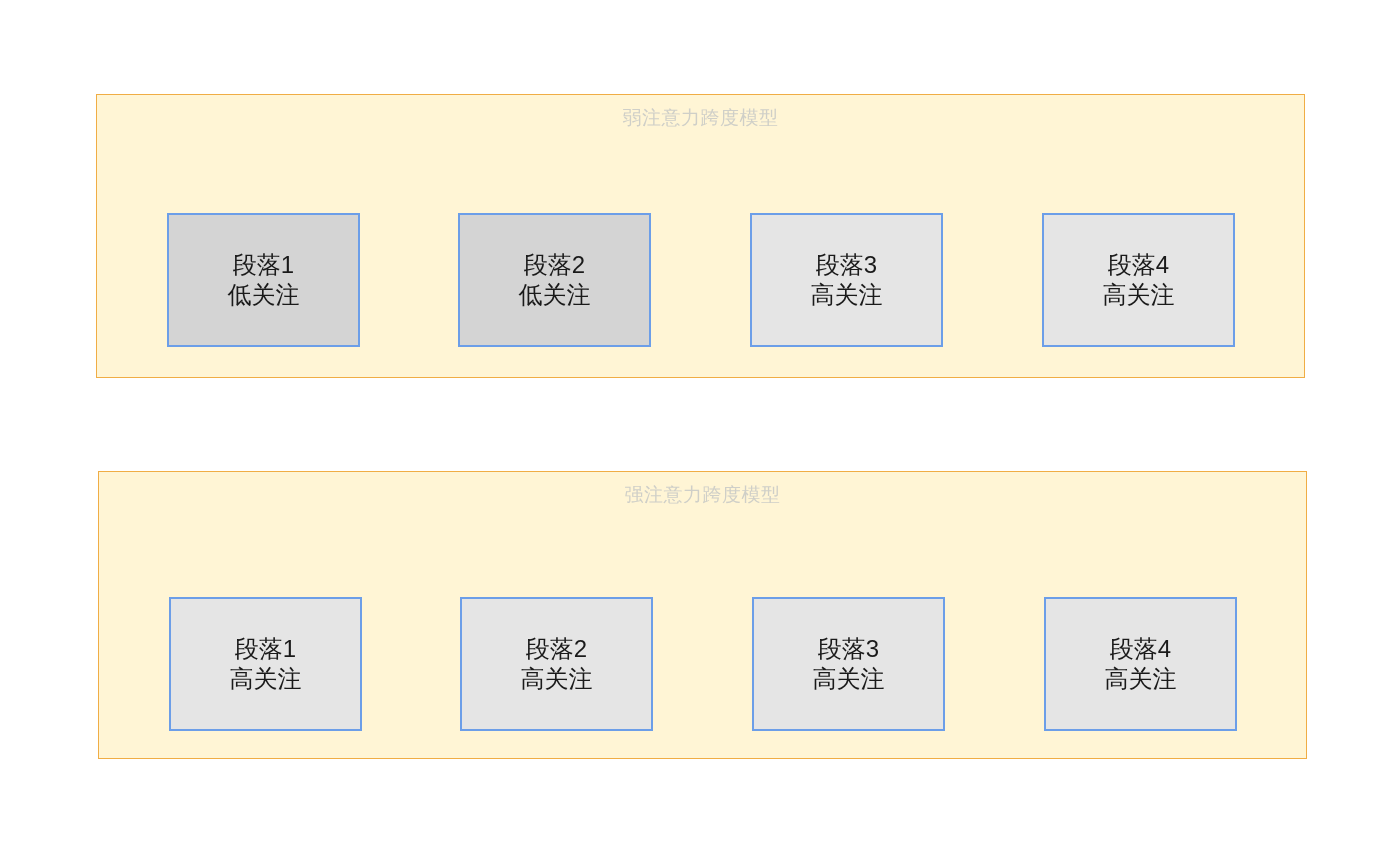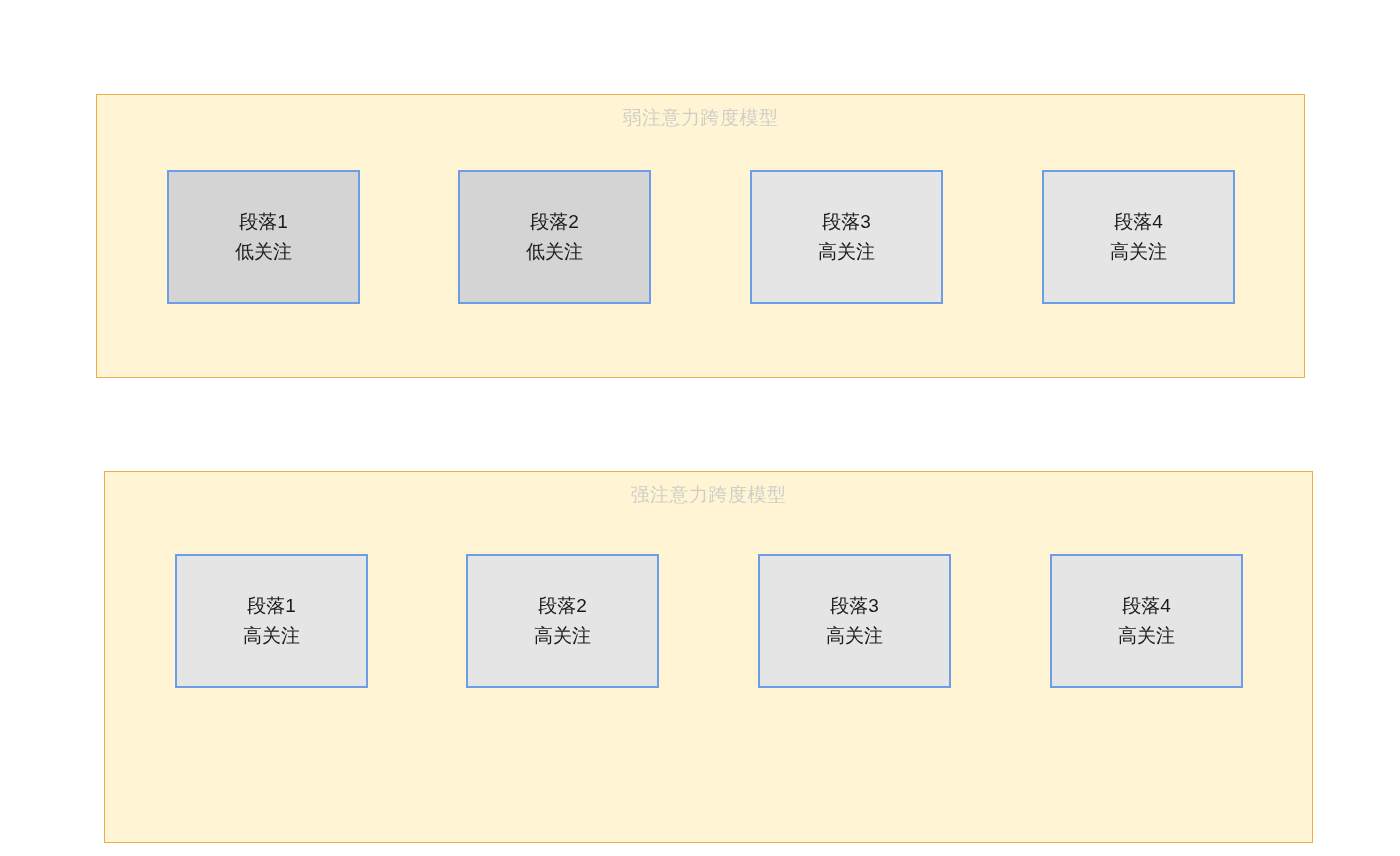--- a/index.html
+++ b/index.html
@@ -45,24 +45,25 @@
   
   .node {
     position: absolute;
     box-sizing: border-box;
     border: 2px solid #6c9ee8;
     display: flex;
     flex-direction: column;
     align-items: center;
     justify-content: center;
     color: #1a1a1a;
-    font-size: 19px;
+    font-size: 24px;
     line-height: 30px;
     text-align: center;
     white-space: nowrap;
+    margin-top: 43px;
   }
 
   .node.low {
     background: #d4d4d4;
   }
 
   .node.high {
     background: #e5e5e5;
   }
 
@@ -92,21 +93,21 @@
       <span class="node-line">段落3</span>
       <span class="node-line">高关注</span>
     </div>
 
     <div class="node high" style="left:945px; top:75px; width:193px; height:134px;">
       <span class="node-line">段落4</span>
       <span class="node-line">高关注</span>
     </div>
   </div>
 
-  <div class="group" style="left:104px; top:471px; width:1209px; height:372px;">
+  <div class="group" style="left:98px; top:471px; width:1209px; height:288px;">
     <div class="group-title">强注意力跨度模型</div>
 
     <div class="node high" style="left:70px; top:82px; width:193px; height:134px;">
       <span class="node-line">段落1</span>
       <span class="node-line">高关注</span>
     </div>
 
     <div class="node high" style="left:361px; top:82px; width:193px; height:134px;">
       <span class="node-line">段落2</span>
       <span class="node-line">高关注</span>

